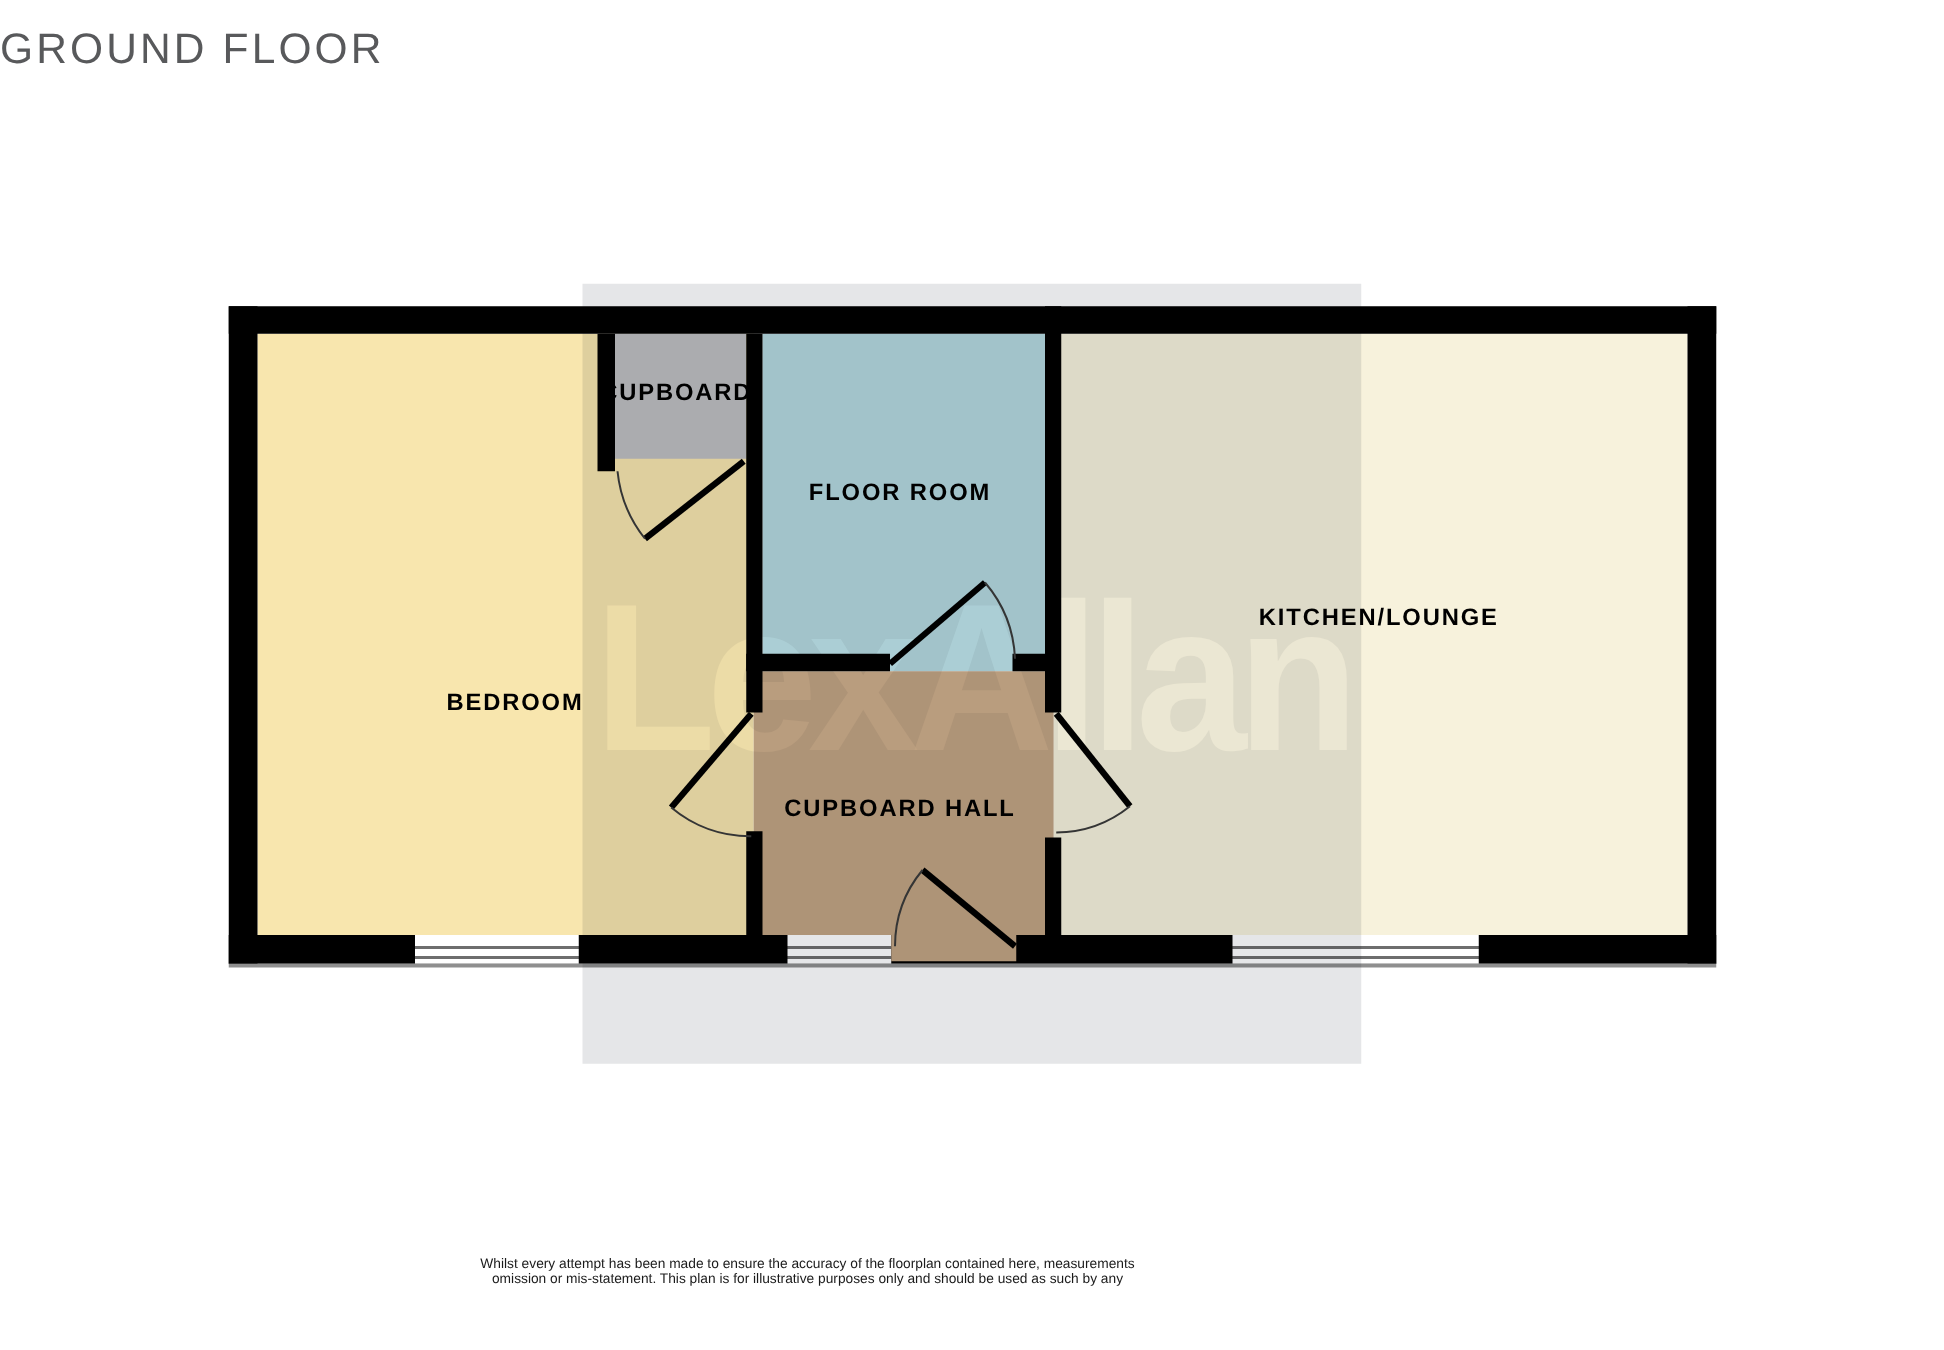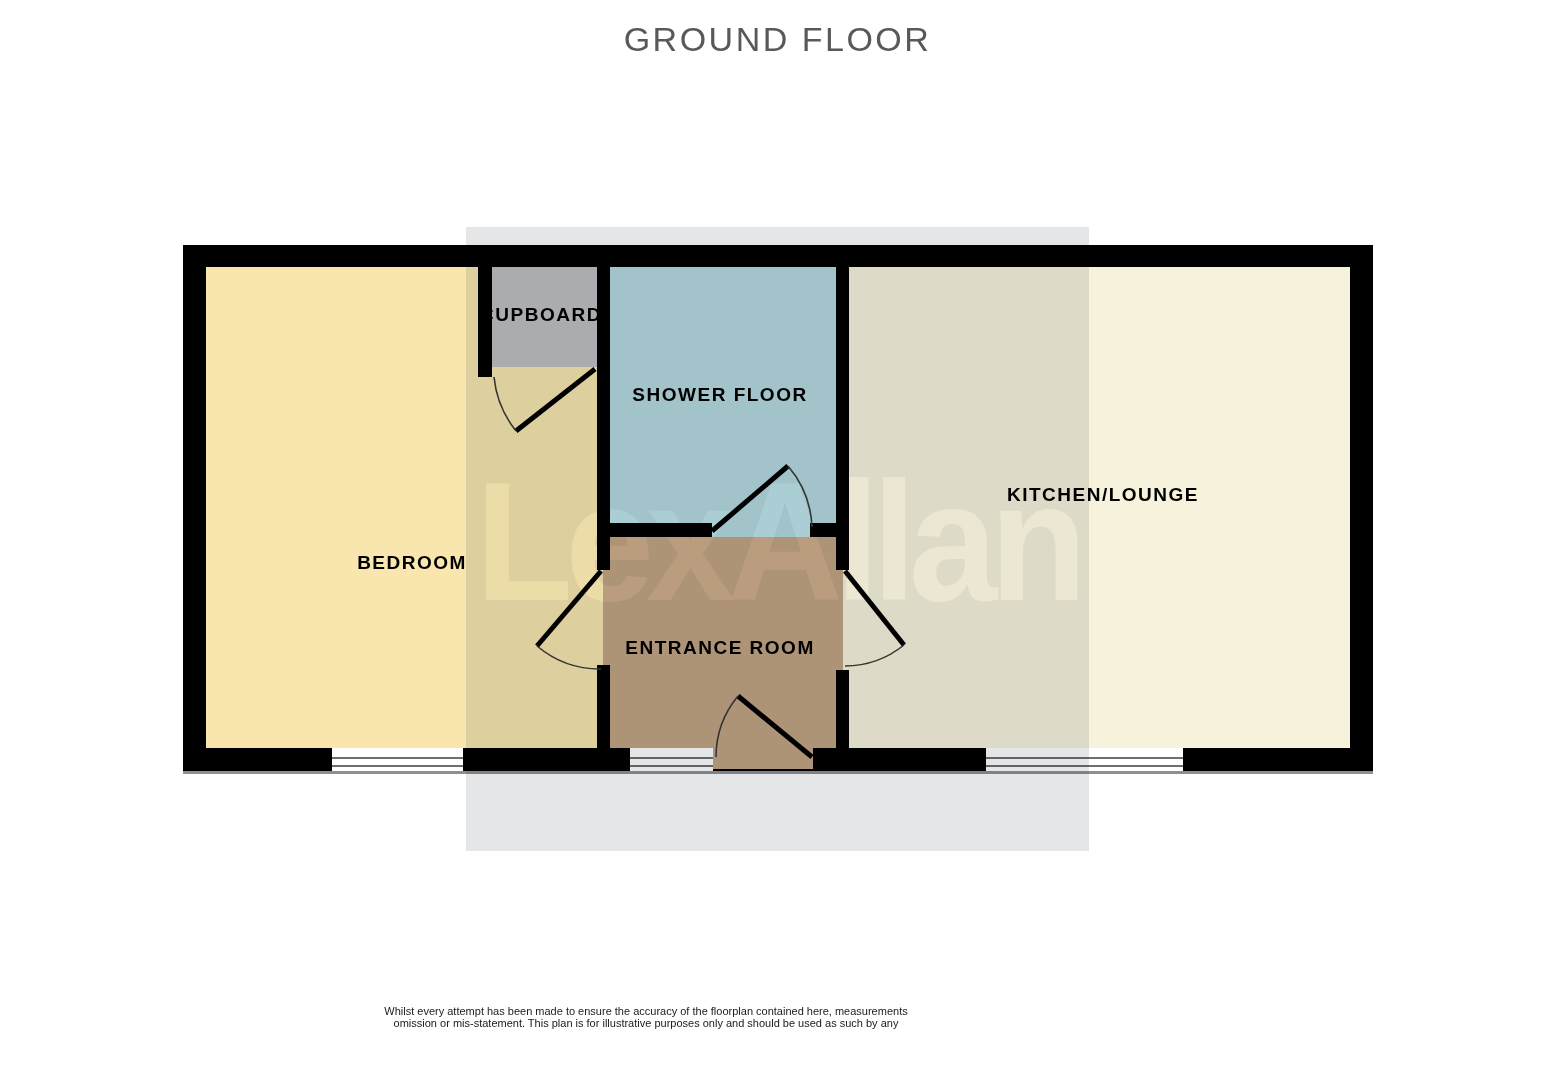--- a/index.html
+++ b/index.html
@@ -5,21 +5,21 @@
   html,body{margin:0;padding:0;}
   body{
     width:1555px;height:1080px;position:relative;overflow:hidden;
     background:#ffffff;
     font-family:"Liberation Sans", sans-serif;
   }
   
   .base-layer{position:absolute;inset:0;z-index:1;}
   .page-title{
     position:absolute;top:20px;left:0;width:1555px;
-    text-align:center;font-size:34px;letter-spacing:2.5px;
+    text-align:left;font-size:34px;letter-spacing:2.5px;
     color:#58595B;font-weight:400;
   }
   .watermark-square{
     position:absolute;left:466px;top:227px;width:623px;height:624px;
   }
   .watermark-text{
     position:absolute;left:466px;top:442px;width:623px;height:200px;
     display:flex;align-items:center;justify-content:center;
     font-size:168px;font-weight:bold;letter-spacing:-8px;
     color:rgba(255,255,255,0.55);
@@ -76,22 +76,22 @@
 <div class="plan-layer">
 
   <div class="room" style="left: 206px; top: 267px; width: 397px; height: 481px; background: rgb(248, 230, 174);"></div>
   <div class="room" style="left: 491px; top: 267px; width: 106px; height: 100px; background: rgb(191, 191, 193);"></div>
   <div class="room" style="left: 610px; top: 267px; width: 233px; height: 270px; background: rgb(180, 216, 222);"></div>
   <div class="room" style="left: 603px; top: 537px; width: 240px; height: 211px; background: rgb(194, 164, 131);"></div>
   <div class="room" style="left: 843px; top: 267px; width: 507px; height: 481px; background: rgb(247, 242, 220);"></div>
 
   <div class="room-label" style="left:412px;top:552px;">BEDROOM</div>
   <div class="room-label" style="left:541px;top:304px;">CUPBOARD</div>
-  <div class="room-label" style="left:720px;top:384px;">SHOWER FLOOR</div>
-  <div class="room-label" style="left:720px;top:637px;">ENTRANCE ROOM</div>
+  <div class="room-label" style="left:720px;top:384px;">FLOOR ROOM</div>
+  <div class="room-label" style="left:720px;top:637px;">CUPBOARD HALL</div>
   <div class="room-label" style="left:1103px;top:484px;">KITCHEN/LOUNGE</div>
 
   <div class="wall" style="left:183px;top:245px;width:1190px;height:22px;"></div>
   <div class="wall" style="left:183px;top:748px;width:1190px;height:23px;"></div>
   <div class="wall" style="left:183px;top:245px;width:23px;height:526px;"></div>
   <div class="wall" style="left:1350px;top:245px;width:23px;height:526px;"></div>
 
   <div class="wall" style="left:597px;top:267px;width:13px;height:303px;"></div>
   <div class="wall" style="left:597px;top:665px;width:13px;height:83px;"></div>
 

